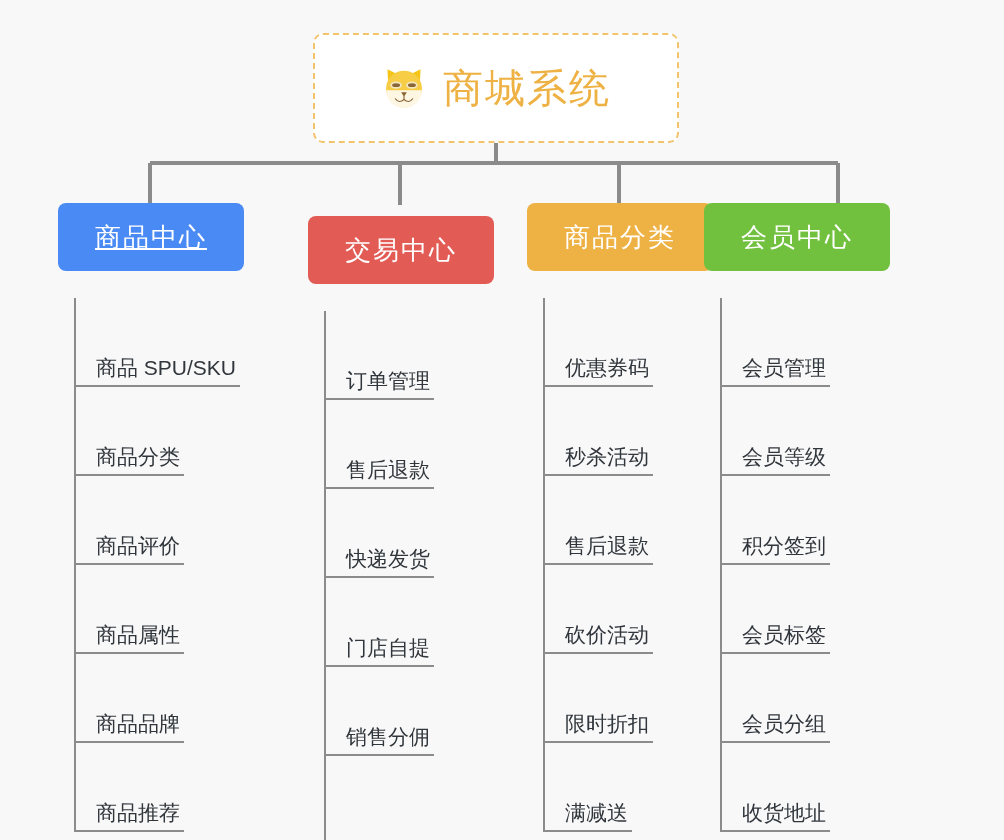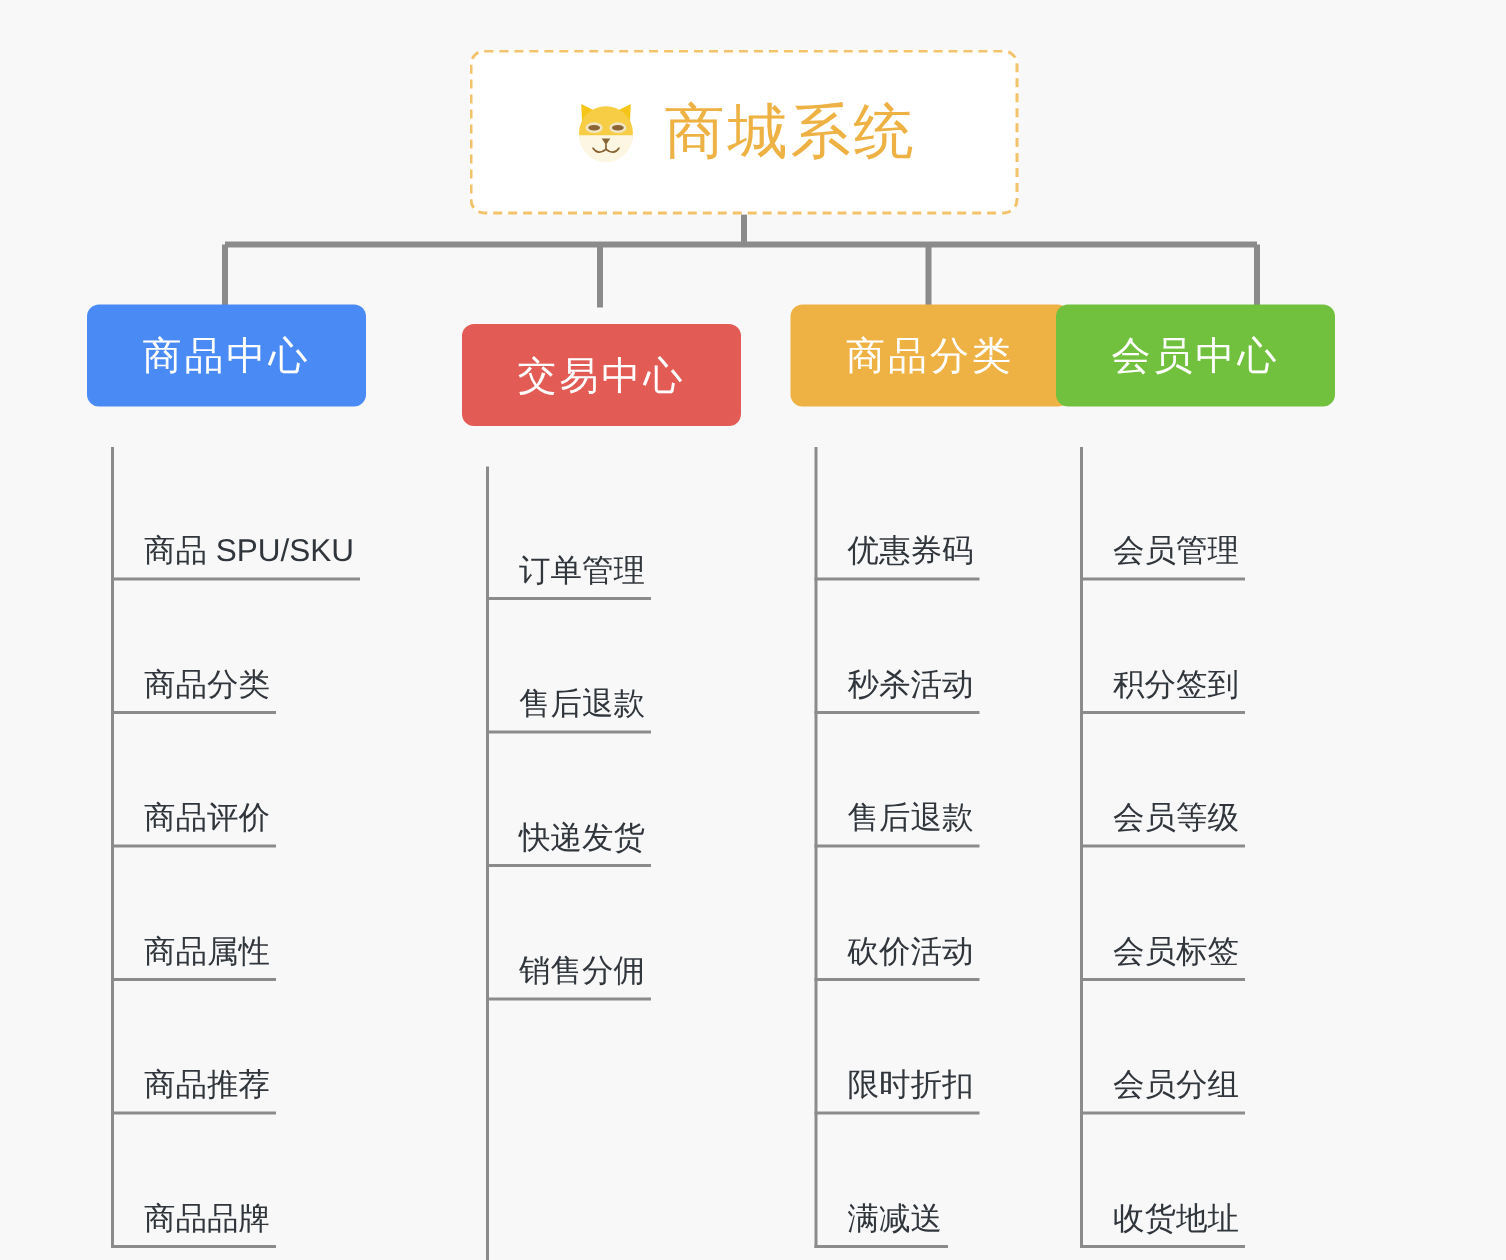--- a/index.html
+++ b/index.html
@@ -159,60 +159,63 @@
       <ellipse cx="43" cy="28" rx="5.5" ry="2.6" fill="#8a6434"></ellipse>
 
       <path d="M28 38 L36 38 L32 44 Z" fill="#8a6434"></path>
 
       <path d="M32 44 L32 48 M32 48 Q25 54 20 47 M32 48 Q39 54 44 47" stroke="#8a6434" stroke-width="1.6" fill="none" stroke-linecap="round"></path>
     </svg>
     <span id="root-title" style="color: rgb(238, 177, 67);">商城系统</span>
   </div>
 
   <div class="column" id="col-0">
-    <div class="col-header" style="background: rgb(74, 138, 244);">
+    <div class="col-header" style="background: rgb(74, 138, 244); text-decoration: underline;">
       <span>商品中心</span>
     </div>
     <div class="leaf-list">
       <div class="leaf-item">
           <span class="leaf-label">商品 SPU/SKU</span>
         </div>
       <div class="leaf-item">
           <span class="leaf-label">商品分类</span>
         </div>
       <div class="leaf-item">
           <span class="leaf-label">商品评价</span>
         </div>
       <div class="leaf-item">
           <span class="leaf-label">商品属性</span>
         </div>
       <div class="leaf-item">
+          <span class="leaf-label">商品品牌</span>
+        </div>
+      <div class="leaf-item">
           <span class="leaf-label">商品推荐</span>
-        </div>
-      <div class="leaf-item">
-          <span class="leaf-label">商品品牌</span>
         </div>
     </div>
   </div>
 
   <div class="column" id="col-1">
     <div class="col-header" style="background: rgb(226, 91, 85); margin-top: 13px;">
       <span>交易中心</span>
     </div>
     <div class="leaf-list">
       <div class="leaf-item">
           <span class="leaf-label">订单管理</span>
         </div>
       <div class="leaf-item">
           <span class="leaf-label">售后退款</span>
         </div>
       <div class="leaf-item">
           <span class="leaf-label">快递发货</span>
         </div>
       <div class="leaf-item">
+          <span class="leaf-label">门店自提</span>
+        </div>
+      <div class="leaf-item">
           <span class="leaf-label">销售分佣</span>
         </div>
     </div>
   </div>
 
   <div class="column" id="col-2">
     <div class="col-header" style="background: rgb(238, 177, 67);">
       <span>商品分类</span>
     </div>
     <div class="leaf-list">
@@ -239,26 +242,26 @@
 
   <div class="column" id="col-3">
     <div class="col-header" style="background: rgb(113, 193, 62);">
       <span>会员中心</span>
     </div>
     <div class="leaf-list">
       <div class="leaf-item">
           <span class="leaf-label">会员管理</span>
         </div>
       <div class="leaf-item">
+          <span class="leaf-label">会员等级</span>
+        </div>
+      <div class="leaf-item">
           <span class="leaf-label">积分签到</span>
         </div>
       <div class="leaf-item">
-          <span class="leaf-label">会员等级</span>
-        </div>
-      <div class="leaf-item">
           <span class="leaf-label">会员标签</span>
         </div>
       <div class="leaf-item">
           <span class="leaf-label">会员分组</span>
         </div>
       <div class="leaf-item">
           <span class="leaf-label">收货地址</span>
         </div>
     </div>
   </div>

